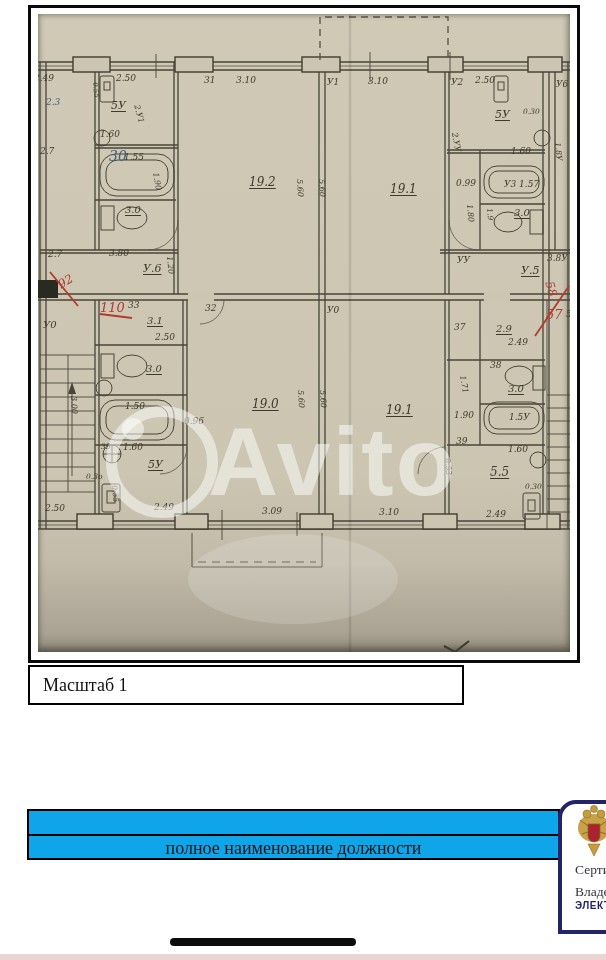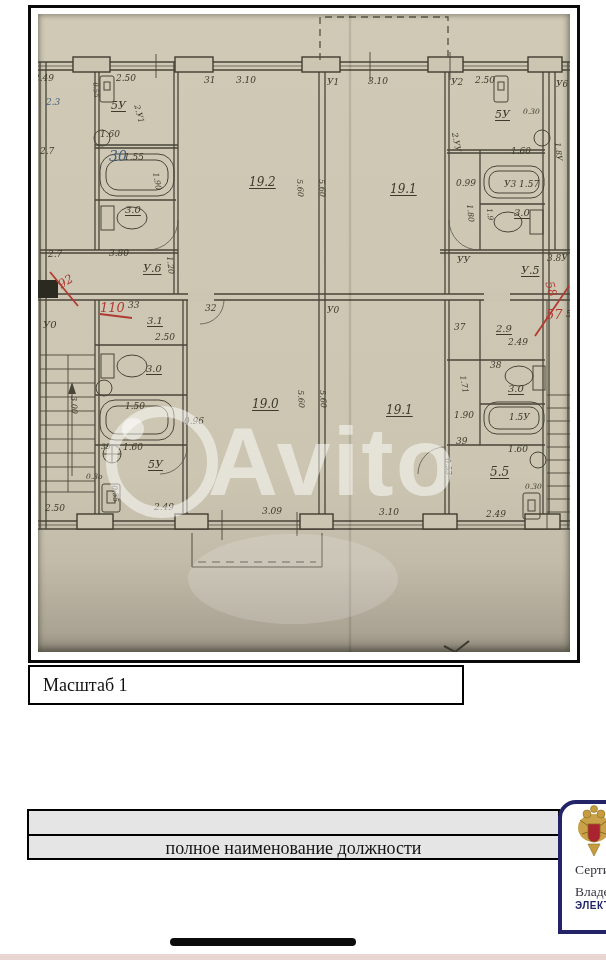--- a/index.html
+++ b/index.html
@@ -26,21 +26,21 @@
   .wm-text{position:absolute;left:170px;top:392px;font-size:97px;font-weight:700;
            letter-spacing:2px;color:rgba(255,255,255,.5);font-family:"Liberation Sans",sans-serif;}
   .wm-blob{position:absolute;left:150px;top:520px;width:210px;height:90px;border-radius:50%;
            background:rgba(255,255,255,.16);}
   
   #frame2{position:absolute;left:28px;top:665px;width:436px;height:40px;box-sizing:border-box;
           border:2.5px solid #000;background:#fff;display:flex;align-items:center;}
   #frame2 span{font-family:"Liberation Serif",serif;font-size:18px;color:#111;margin-left:13px;}
   
   #sig-table{position:absolute;left:27px;top:809px;width:533px;height:51px;box-sizing:border-box;
-             border:2px solid #000;background:#e5e5e5;}
+             border:2px solid #000;background:#0ea5e9;}
   #sig-row1{height:23px;border-bottom:2px solid #000;}
   #sig-row2{height:24px;display:flex;align-items:center;justify-content:center;}
   #sig-row2 span{font-family:"Liberation Serif",serif;font-size:18px;color:#141414;}
   
   #cert-panel{position:absolute;left:558px;top:800px;width:70px;height:134px;box-sizing:border-box;
               background:#fff;border:4.5px solid #232468;border-radius:18px 0 0 0;z-index:5;}
   .cert-line{position:absolute;left:575px;font-family:"Liberation Serif",serif;font-size:13.5px;
              color:#33333d;white-space:nowrap;z-index:6;}
   #cert-line1{top:862px;} #cert-line2{top:884px;}
   #cert-line3{position:absolute;left:575px;top:900px;font-size:10px;font-weight:700;

